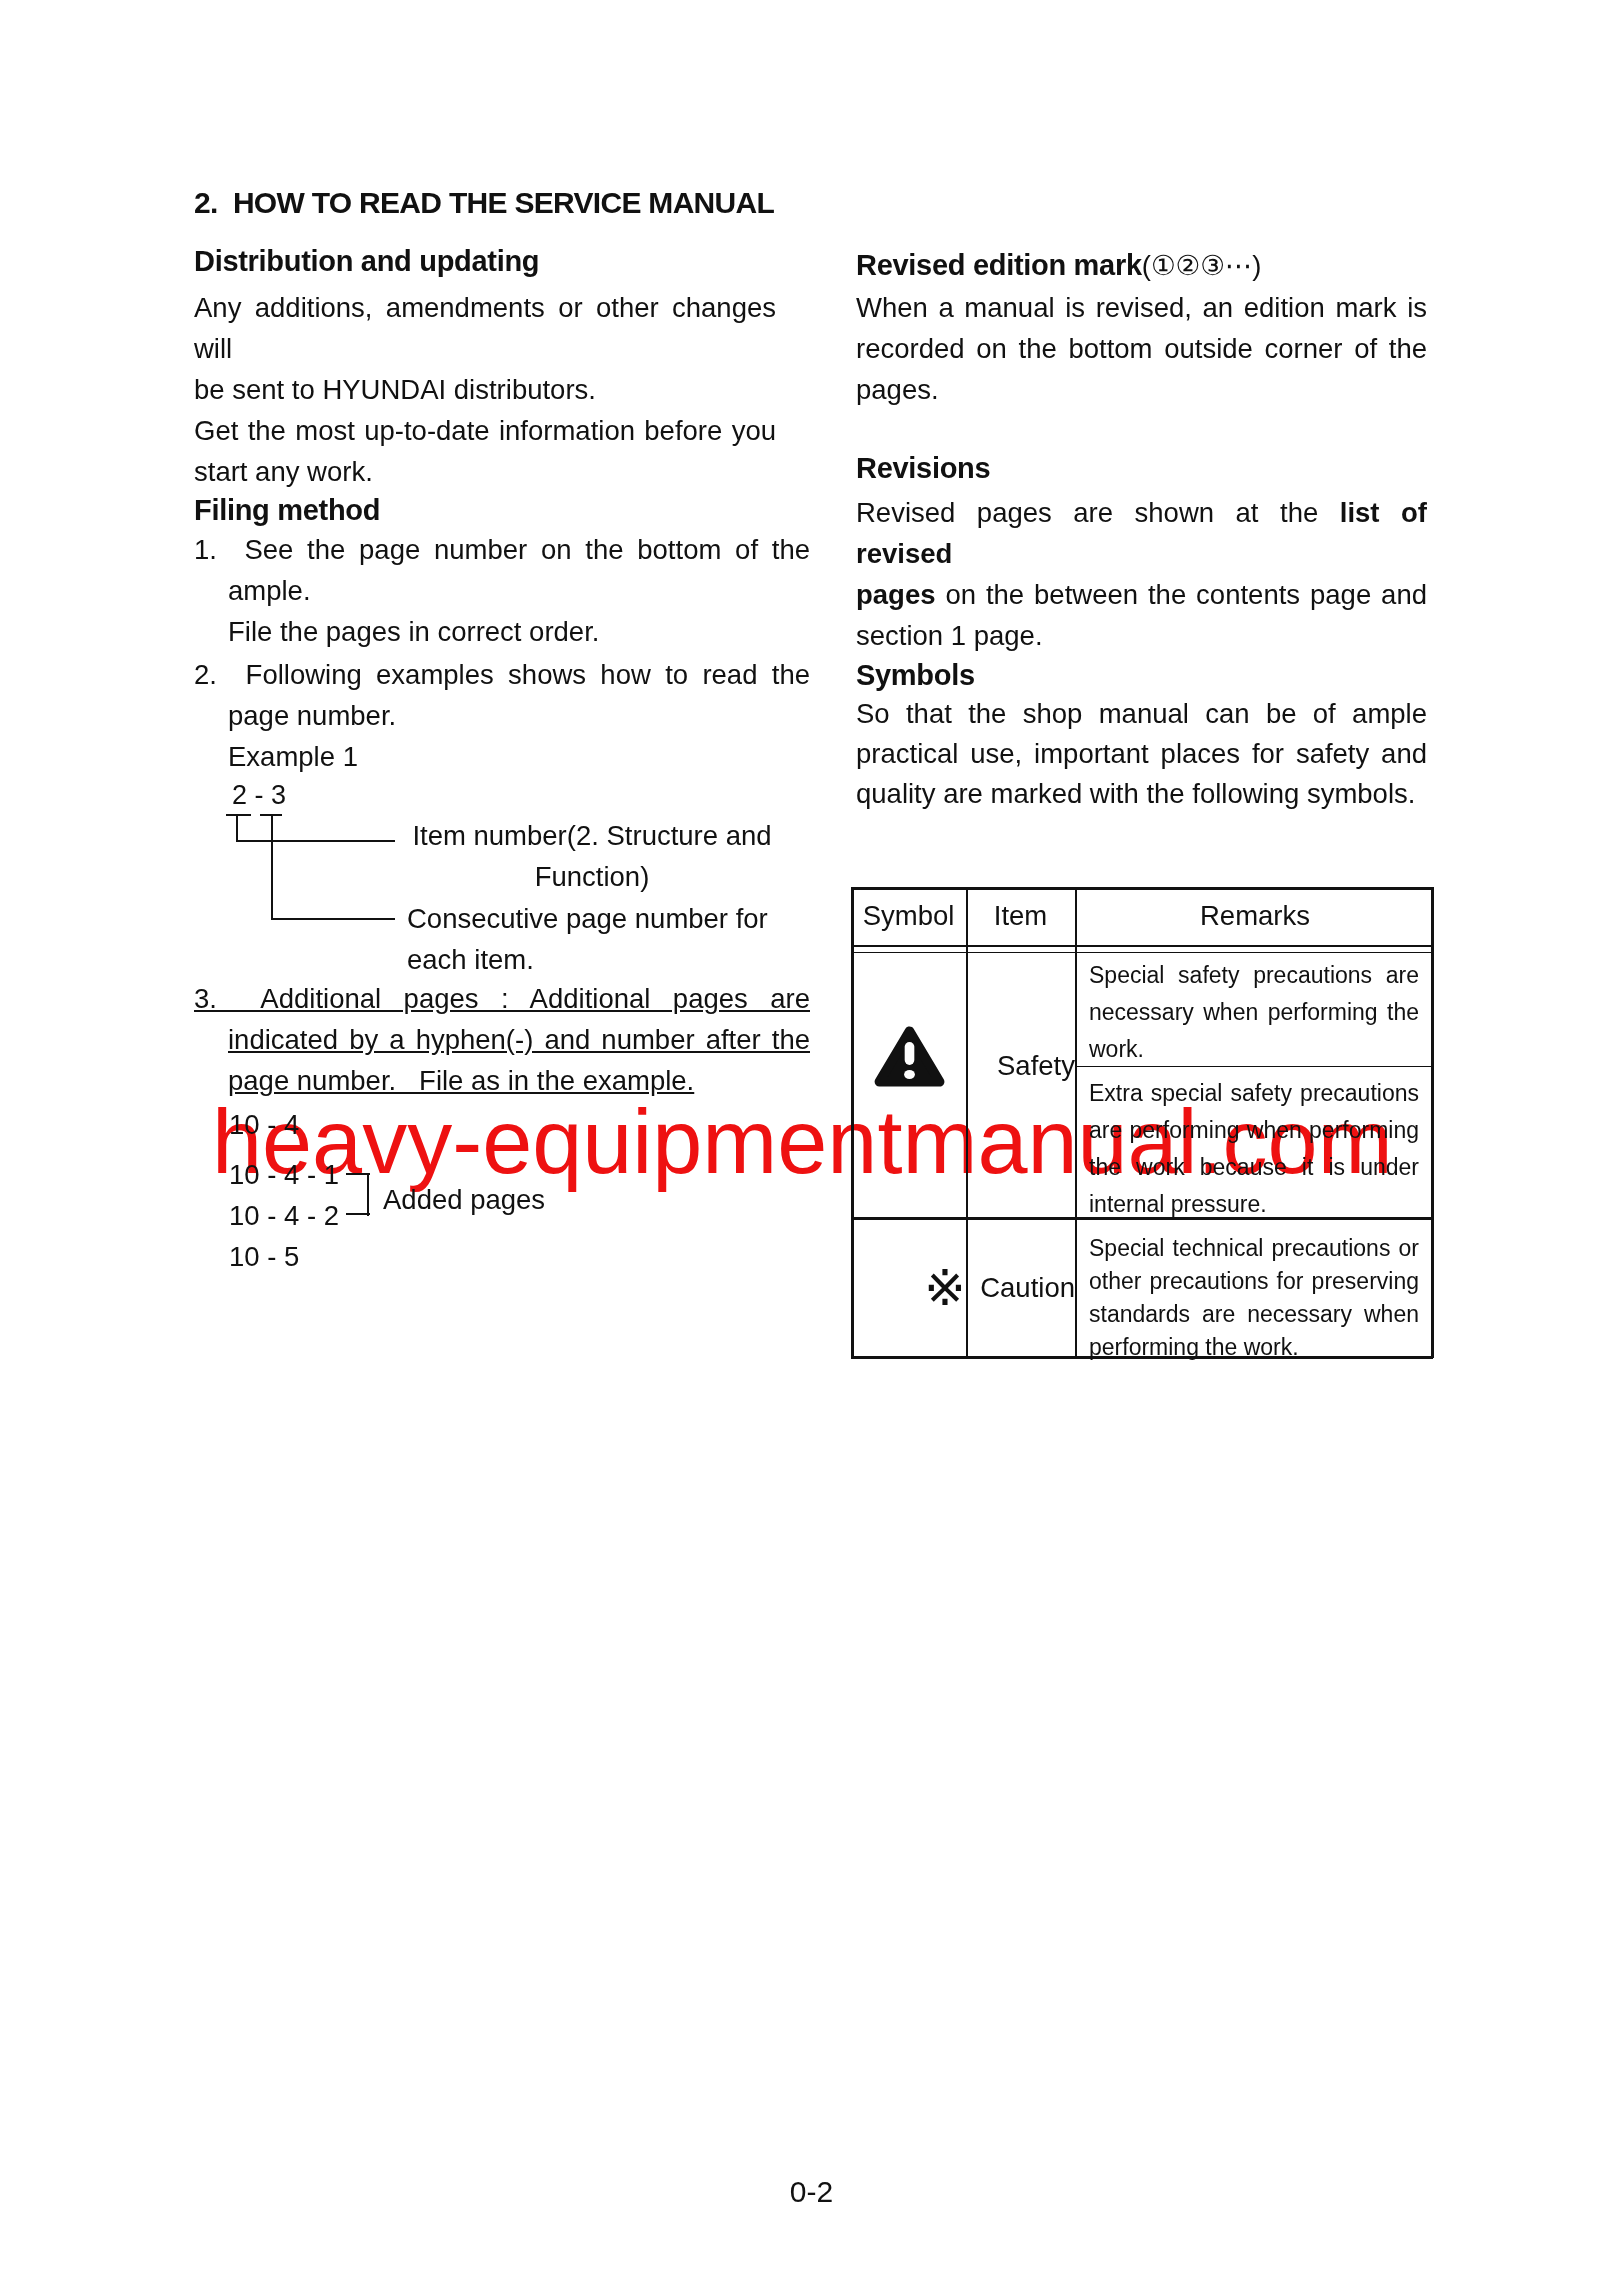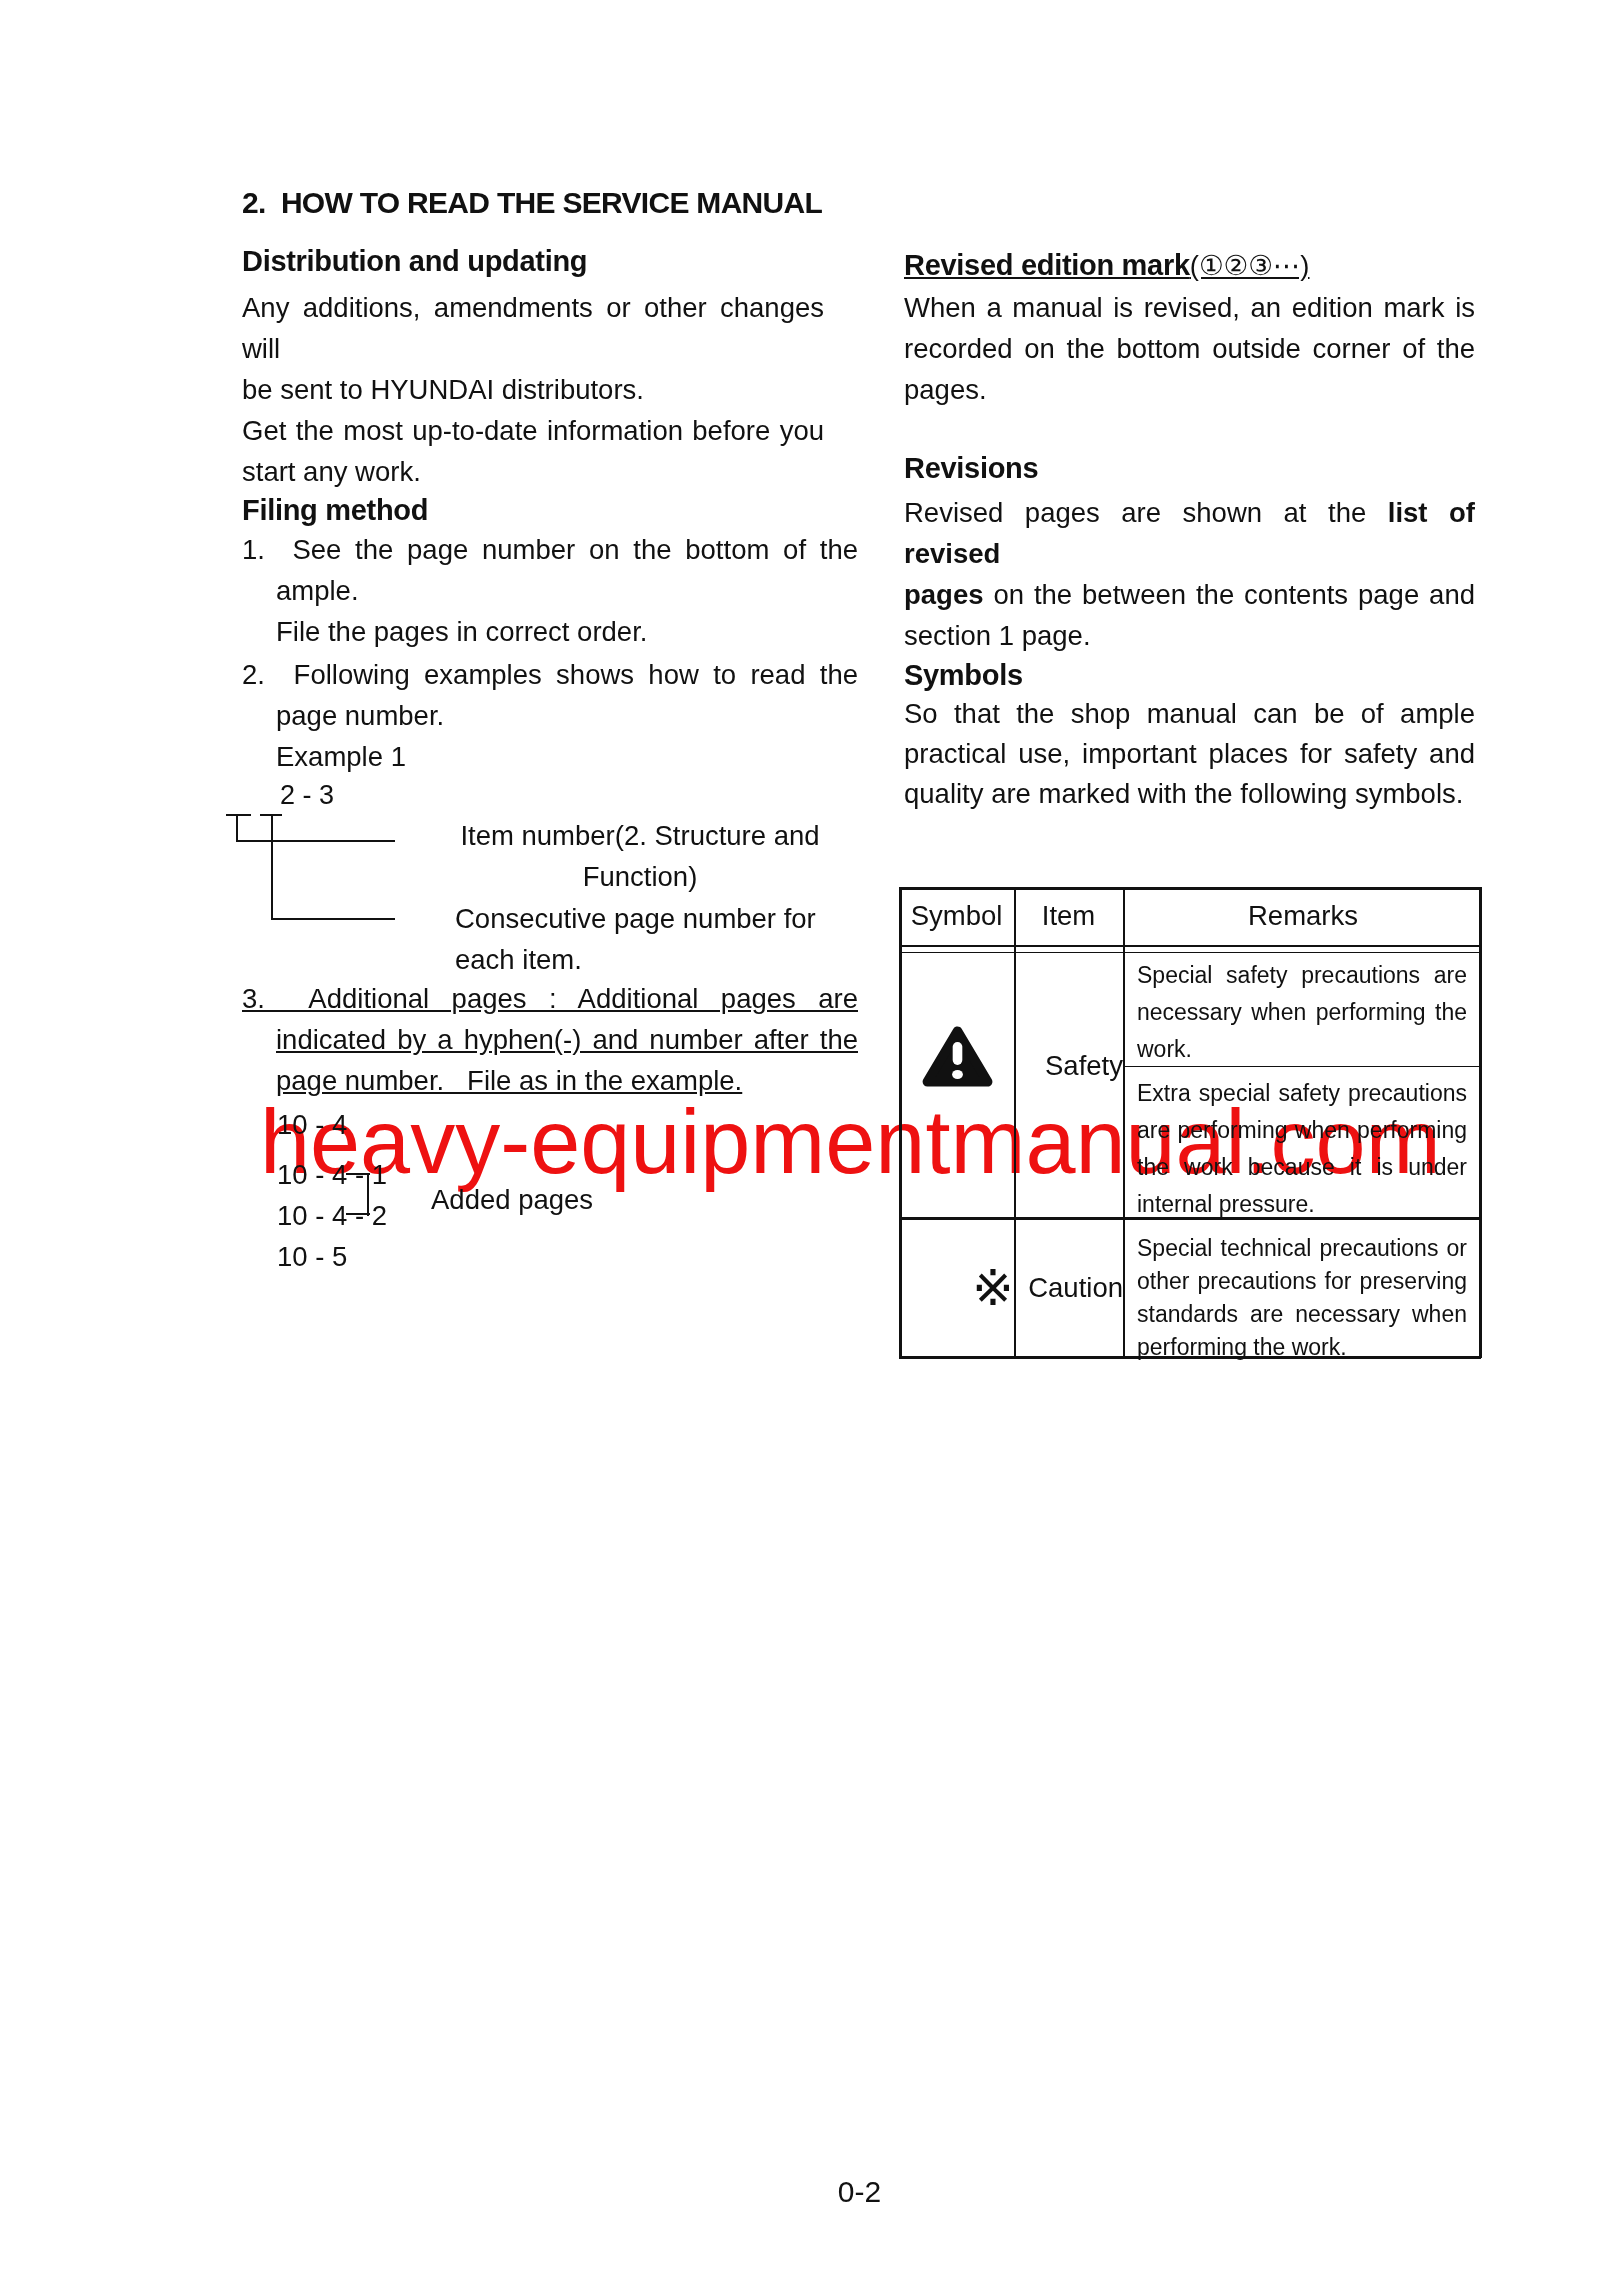--- a/index.html
+++ b/index.html
@@ -4,42 +4,42 @@
 <style>
   html,body{margin:0;padding:0;background:#888;}
   .page{
     position:relative;
     width:1623px;height:2295px;
     background:#ffffff;
     overflow:hidden;
     font-family:"Liberation Sans","DejaVu Sans",sans-serif;
     color:#111;
   }
-  .b{position:absolute;margin-left:48px;}
+  .b{position:absolute;}
   .hdg{font-size:29px;font-weight:bold;line-height:41px;letter-spacing:-0.3px;white-space:pre-wrap;}
   .body{font-size:27.5px;line-height:41px;}
   .tl{white-space:pre-wrap;}
   .jl{text-align:justify;text-align-last:justify;}
   .hang{padding-left:34px;}
   .hang .first{margin-left:-34px;}
   .ln{position:absolute;background:#111;}
   #title{left:194px;top:186px;font-size:30px;font-weight:bold;line-height:34px;letter-spacing:-0.7px;white-space:pre;}
   #hdgL1{left:194px;top:241px;width:582px;}
   #parL1{left:194px;top:287px;width:582px;}
   #hdgL2{left:194px;top:490px;width:582px;}
   #item1{left:194px;top:529px;width:582px;}
   #item2{left:194px;top:654px;width:582px;}
   #exCode{left:232px;top:775px;font-size:27px;line-height:41px;white-space:pre;}
   #exL1{left:407px;top:815px;width:370px;text-align:center;}
   #exL2{left:407px;top:898px;width:370px;}
   #item3{left:194px;top:978px;width:582px;text-decoration:underline;}
   .pgnum{left:229px;font-size:27.5px;line-height:41px;white-space:pre;}
   #pg1{top:1104px;}#pg2{top:1154px;}#pg3{top:1195px;}#pg4{top:1236px;}
   #brLabel{left:383px;top:1186px;font-size:27.5px;line-height:27.5px;white-space:pre;}
-  #hdgR1{left:856px;top:245px;width:576px;white-space:pre;text-decoration:underline;}
+  #hdgR1{left:856px;top:245px;width:576px;white-space:pre;}
   #hdgR1 .rest{font-weight:normal;font-size:27.5px;letter-spacing:0;}
   #parR1{left:856px;top:287px;width:571px;}
   #hdgR2{left:856px;top:448px;width:571px;}
   #parR2{left:856px;top:492px;width:571px;}
   #hdgR3{left:856px;top:655px;width:571px;}
   #parR3{left:856px;top:694px;width:571px;line-height:40px;}
   
   #tbl{left:851px;top:887px;width:582px;height:471px;}
   #tbl .cell{position:absolute;}
   #tbl .th{font-size:27.5px;line-height:30px;text-align:center;font-weight:normal;}

